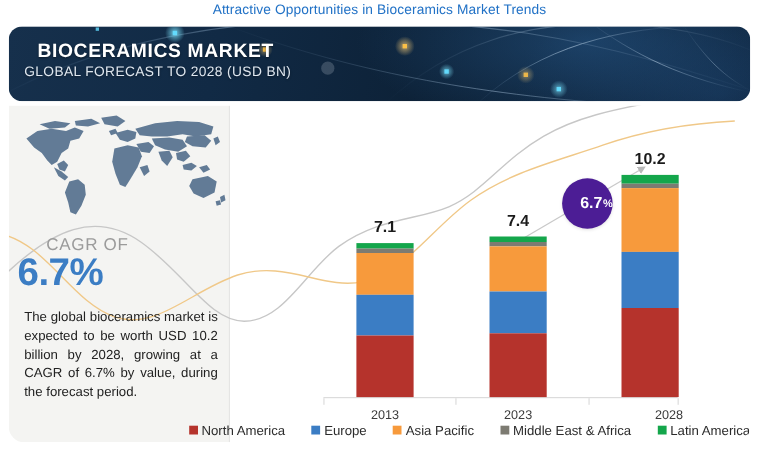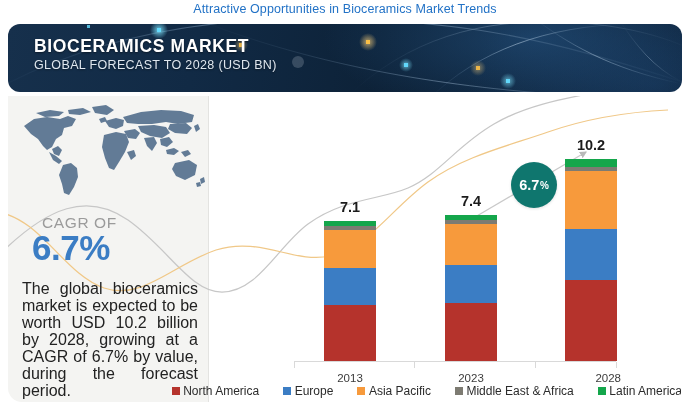--- a/index.html
+++ b/index.html
@@ -30,21 +30,21 @@
       linear-gradient(100deg, #16304c 0%, #112a45 28%, #0d2238 55%, #0b1d31 100%);
   }
   .banner-gfx { position: absolute; inset: 0; }
   .banner-title {
     position: absolute; left: 26px; top: 12px;
     color: #ffffff; font-size: 17.5px; font-weight: bold;
     letter-spacing: .6px; line-height: 1.15;
     text-shadow: 0 1px 2px rgba(0,0,0,.45);
   }
   .banner-sub {
-    position: absolute; left: 26px; top: 34px;
+    position: absolute; left: 14px; top: 34px;
     color: #dfe7ef; font-size: 12.5px; font-weight: 400;
     letter-spacing: .35px;
     text-shadow: 0 1px 2px rgba(0,0,0,.4);
   }
 
   
   .card {
     position: absolute; left: 8px; top: 96px; width: 674px; height: 306px;
     background: #ffffff;
     border-radius: 0 0 14px 14px;
@@ -63,26 +63,26 @@
   .world-map { position: absolute; left: 8px; top: 6px; width: 190px; height: 104px; }
 
   
   .curves { position: absolute; left: 0; top: 0; width: 674px; height: 306px; pointer-events: none; }
 
   .cagr-of {
     position: absolute; left: 14px; top: 118px;
     font-size: 15.5px; color: #9b9b9b; letter-spacing: .6px; font-weight: 400; margin-left: 20px;
   }
   .cagr-val {
-    position: absolute; left: 24px; top: 132px;
+    position: absolute; left: 8px; top: 132px;
     font-size: 35px; color: #3B7DC4; font-weight: bold; letter-spacing: -.5px;
   }
   .blurb {
     position: absolute; left: 14px; top: 184px; width: 176px;
-    font-size: 16px; line-height: 17px; color: #222; text-align: justify;
+    font-size: 12px; line-height: 17px; color: #222; text-align: justify;
   }
 
   
   .chart { position: absolute; left: 200px; top: 0; width: 474px; height: 306px; }
   .plot { position: absolute; left: 0; top: 0; width: 474px; height: 306px; }
 
   .axis-line {
     position: absolute; left: 86px; bottom: 40px; width: 322px; height: 1px;
     background: #d9d9d9;
   }
@@ -106,22 +106,22 @@
     font-size: 14.5px; font-weight: bold; color: #1b1b1b;
   }
   .x-label {
     position: absolute; bottom: 18px; width: 60px; text-align: center;
     font-size: 11.5px; color: #3c3c3c;
   }
 
   .cagr-bubble {
     position: absolute; left: 303px; top: 66px;
     width: 46px; height: 46px; border-radius: 50%;
-    background: #0f766e;
-    display: flex; align-items: center; justify-content: center;
+    background: #4c1d95;
+    display: flex; align-items: center; justify-content: flex-end;
     color: #fff; font-weight: bold; font-size: 14.5px;
     box-shadow: 0 1px 3px rgba(0,0,0,.12);
   }
   .cagr-bubble .pct { font-size: 10px; font-weight: bold; margin-left: .5px; }
 
   
   .legend {
     position: absolute; left: 200px; bottom: 4px; width: 474px;
     display: flex; justify-content: flex-end; align-items: center; gap: 24px;
     font-size: 12px; color: #2b2b2b;

